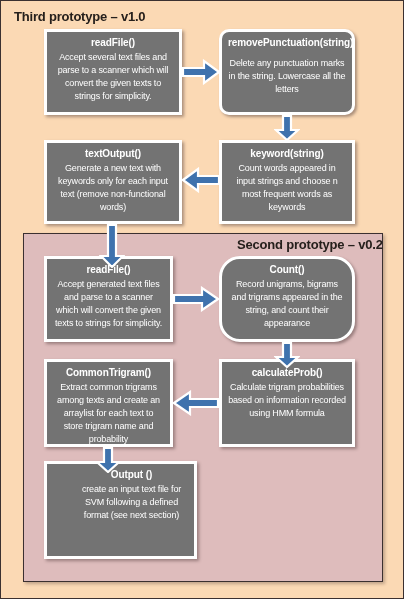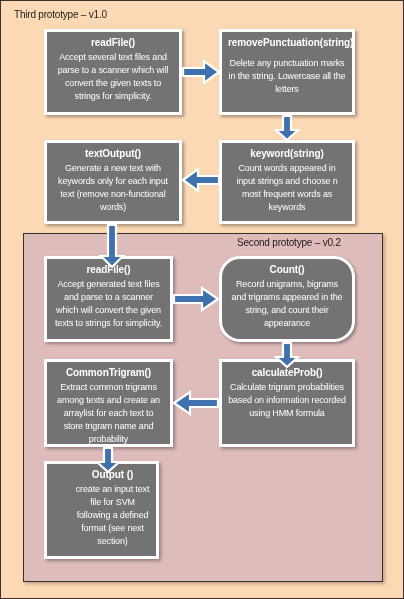--- a/index.html
+++ b/index.html
@@ -13,24 +13,25 @@
   
   #figure{
     position:absolute;left:0;top:0;width:404px;height:599px;
     background:#fbd9b4;
     border:1px solid #3b3030;
     box-sizing:border-box;
   }
   
   .phase-label{
     position:absolute;
-    font-size:10px;
+    font-size:13px;
     color:#26201c;
     letter-spacing:-0.2px;
     white-space:nowrap;
+    font-weight:bold;
   }
   #label-third{ left:13px; top:8px; }
   #label-second{ left:236px; top:236px; }
 
   
   #panel-second{
     position:absolute;
     left:22px; top:232px;
     width:360px; height:349px;
     background:#debcbc;
@@ -63,28 +64,28 @@
   .box .desc{
     display:block;
     font-size:9px;
     line-height:13px;
     letter-spacing:-0.15px;
   }
   .box.gap .title{ margin-bottom:7px; }
 
   
   #box-readfile1{ left:43px;  top:28px;  width:138px; height:86px; }
-  #box-removepunct{ left:218px; top:28px;  width:136px; height:86px; }
+  #box-removepunct{ left:218px; top:28px;  width:136px; height:86px;border-radius:10px; }
   #box-textoutput{ left:43px;  top:139px; width:138px; height:84px; }
   #box-keyword{    left:218px; top:139px; width:136px; height:84px; }
   #box-readfile2{  left:43px;  top:255px; width:129px; height:86px; }
   #box-count{      left:218px; top:255px; width:136px; height:86px;border-radius:21px; }
   #box-commontrigram{ left:43px; top:358px; width:129px; height:88px; }
   #box-calcprob{   left:218px; top:358px; width:136px; height:88px; }
-  #box-output{     left:43px;  top:460px; width:115px; height:98px;padding-left:28px; }
+  #box-output{     left:43px;  top:460px; width:153px; height:98px;padding-left:28px; }
 
   
   .arrow{ position:absolute; }
   .arrow svg{ display:block; }
 
   #arrow-1{ left:181px; top:58px;  width:38px; height:26px; }
   #arrow-2{ left:273px; top:114px; width:26px; height:26px; }
   #arrow-3{ left:181px; top:166px; width:38px; height:26px; }
   #arrow-4{ left:98px;  top:223px; width:26px; height:44px; }
   #arrow-5{ left:172px; top:285px; width:46px; height:26px; }

